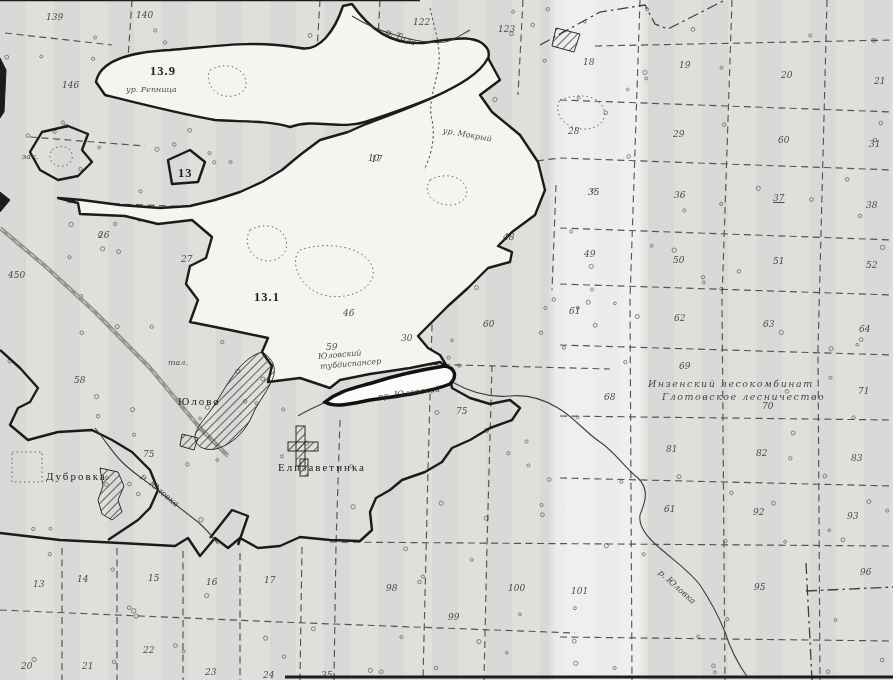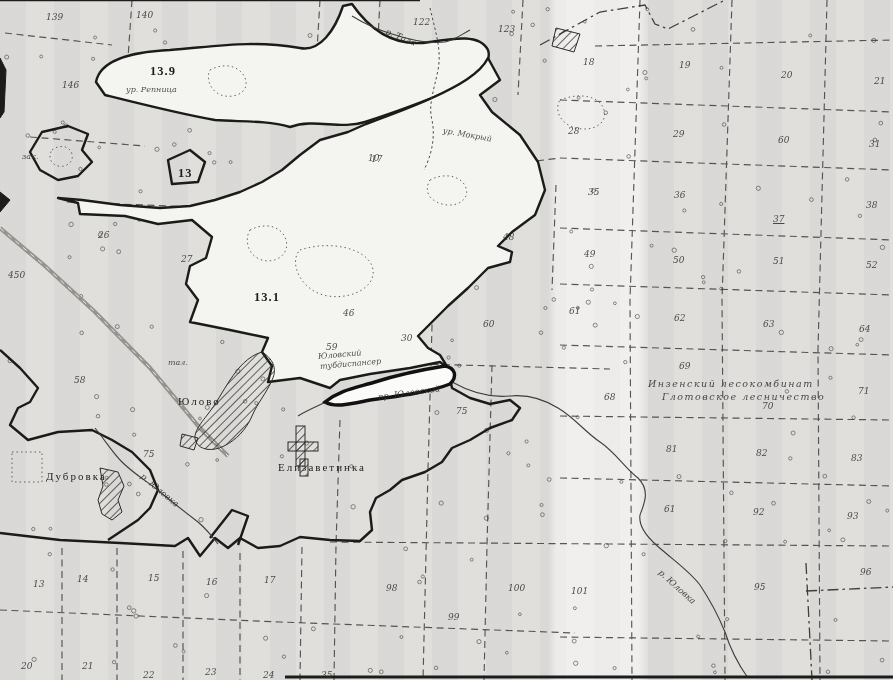--- a/index.html
+++ b/index.html
@@ -369,21 +369,21 @@
       <span class="lbl qnum" style="left: 583px; top: 57px;">18</span>
       <span class="lbl qnum" style="left: 679px; top: 60px;">19</span>
       <span class="lbl qnum" style="left: 781px; top: 70px;">20</span>
       <span class="lbl qnum" style="left: 874px; top: 76px;">21</span>
       <span class="lbl qnum" style="left: 568px; top: 126px;">28</span>
       <span class="lbl qnum" style="left: 673px; top: 129px;">29</span>
       <span class="lbl qnum" style="left: 778px; top: 135px;">60</span>
       <span class="lbl qnum" style="left: 869px; top: 139px;">31</span>
       <span class="lbl qnum" style="left: 588px; top: 187px;">35</span>
       <span class="lbl qnum" style="left: 674px; top: 190px;">36</span>
-      <span class="lbl qnum" style="left: 773px; top: 214px; text-decoration: underline;">37</span>
+      <span class="lbl qnum" style="left: 773px; top: 193px; text-decoration: underline;">37</span>
       <span class="lbl qnum" style="left: 866px; top: 200px;">38</span>
       <span class="lbl qnum" style="left: 326px; top: 153px; margin-left: 42px;">10</span>
       <span class="lbl qnum" style="left: 371px; top: 154px;">17</span>
       <span class="lbl qnum" style="left: 98px; top: 230px;">26</span>
       <span class="lbl qnum" style="left: 181px; top: 254px;">27</span>
       <span class="lbl qnum" style="left: 503px; top: 232px;">48</span>
       <span class="lbl qnum" style="left: 584px; top: 249px;">49</span>
       <span class="lbl qnum" style="left: 673px; top: 255px;">50</span>
       <span class="lbl qnum" style="left: 773px; top: 256px;">51</span>
       <span class="lbl qnum" style="left: 866px; top: 260px;">52</span>
@@ -415,21 +415,21 @@
       <span class="lbl qnum" style="left: 571px; top: 586px;">101</span>
       <span class="lbl qnum" style="left: 754px; top: 582px;">95</span>
       <span class="lbl qnum" style="left: 860px; top: 567px;">96</span>
       <span class="lbl qnum" style="left: 33px; top: 579px;">13</span>
       <span class="lbl qnum" style="left: 77px; top: 574px;">14</span>
       <span class="lbl qnum" style="left: 148px; top: 573px;">15</span>
       <span class="lbl qnum" style="left: 206px; top: 577px;">16</span>
       <span class="lbl qnum" style="left: 264px; top: 575px;">17</span>
       <span class="lbl qnum" style="left: 21px; top: 661px;">20</span>
       <span class="lbl qnum" style="left: 82px; top: 661px;">21</span>
-      <span class="lbl qnum" style="left: 143px; top: 670px;">22</span>
+      <span class="lbl qnum" style="left: 143px; top: 645px;">22</span>
       <span class="lbl qnum" style="left: 205px; top: 667px;">23</span>
       <span class="lbl qnum" style="left: 263px; top: 670px;">24</span>
       <span class="lbl qnum" style="left: 321px; top: 670px;">35</span>
       <span class="lbl settle" style="left: 178px; top: 395px;">Юлово</span>
       <span class="lbl settle" style="left: 278px; top: 461px;">Елизаветинка</span>
       <span class="lbl settle" style="left: 46px; top: 470px;">Дубровка</span>
       <span class="lbl water" style="left: 386px; top: 26px; transform: rotate(22deg);">р. Тала</span>
       <span class="lbl water" style="left: 378px; top: 392px; transform: rotate(-8deg);">пр. Юловский</span>
       <span class="lbl water" style="left: 142px; top: 470px; transform: rotate(40deg);">р. Юловка</span>
       <span class="lbl water" style="left: 660px; top: 566px; transform: rotate(42deg);">р. Юловка</span>

